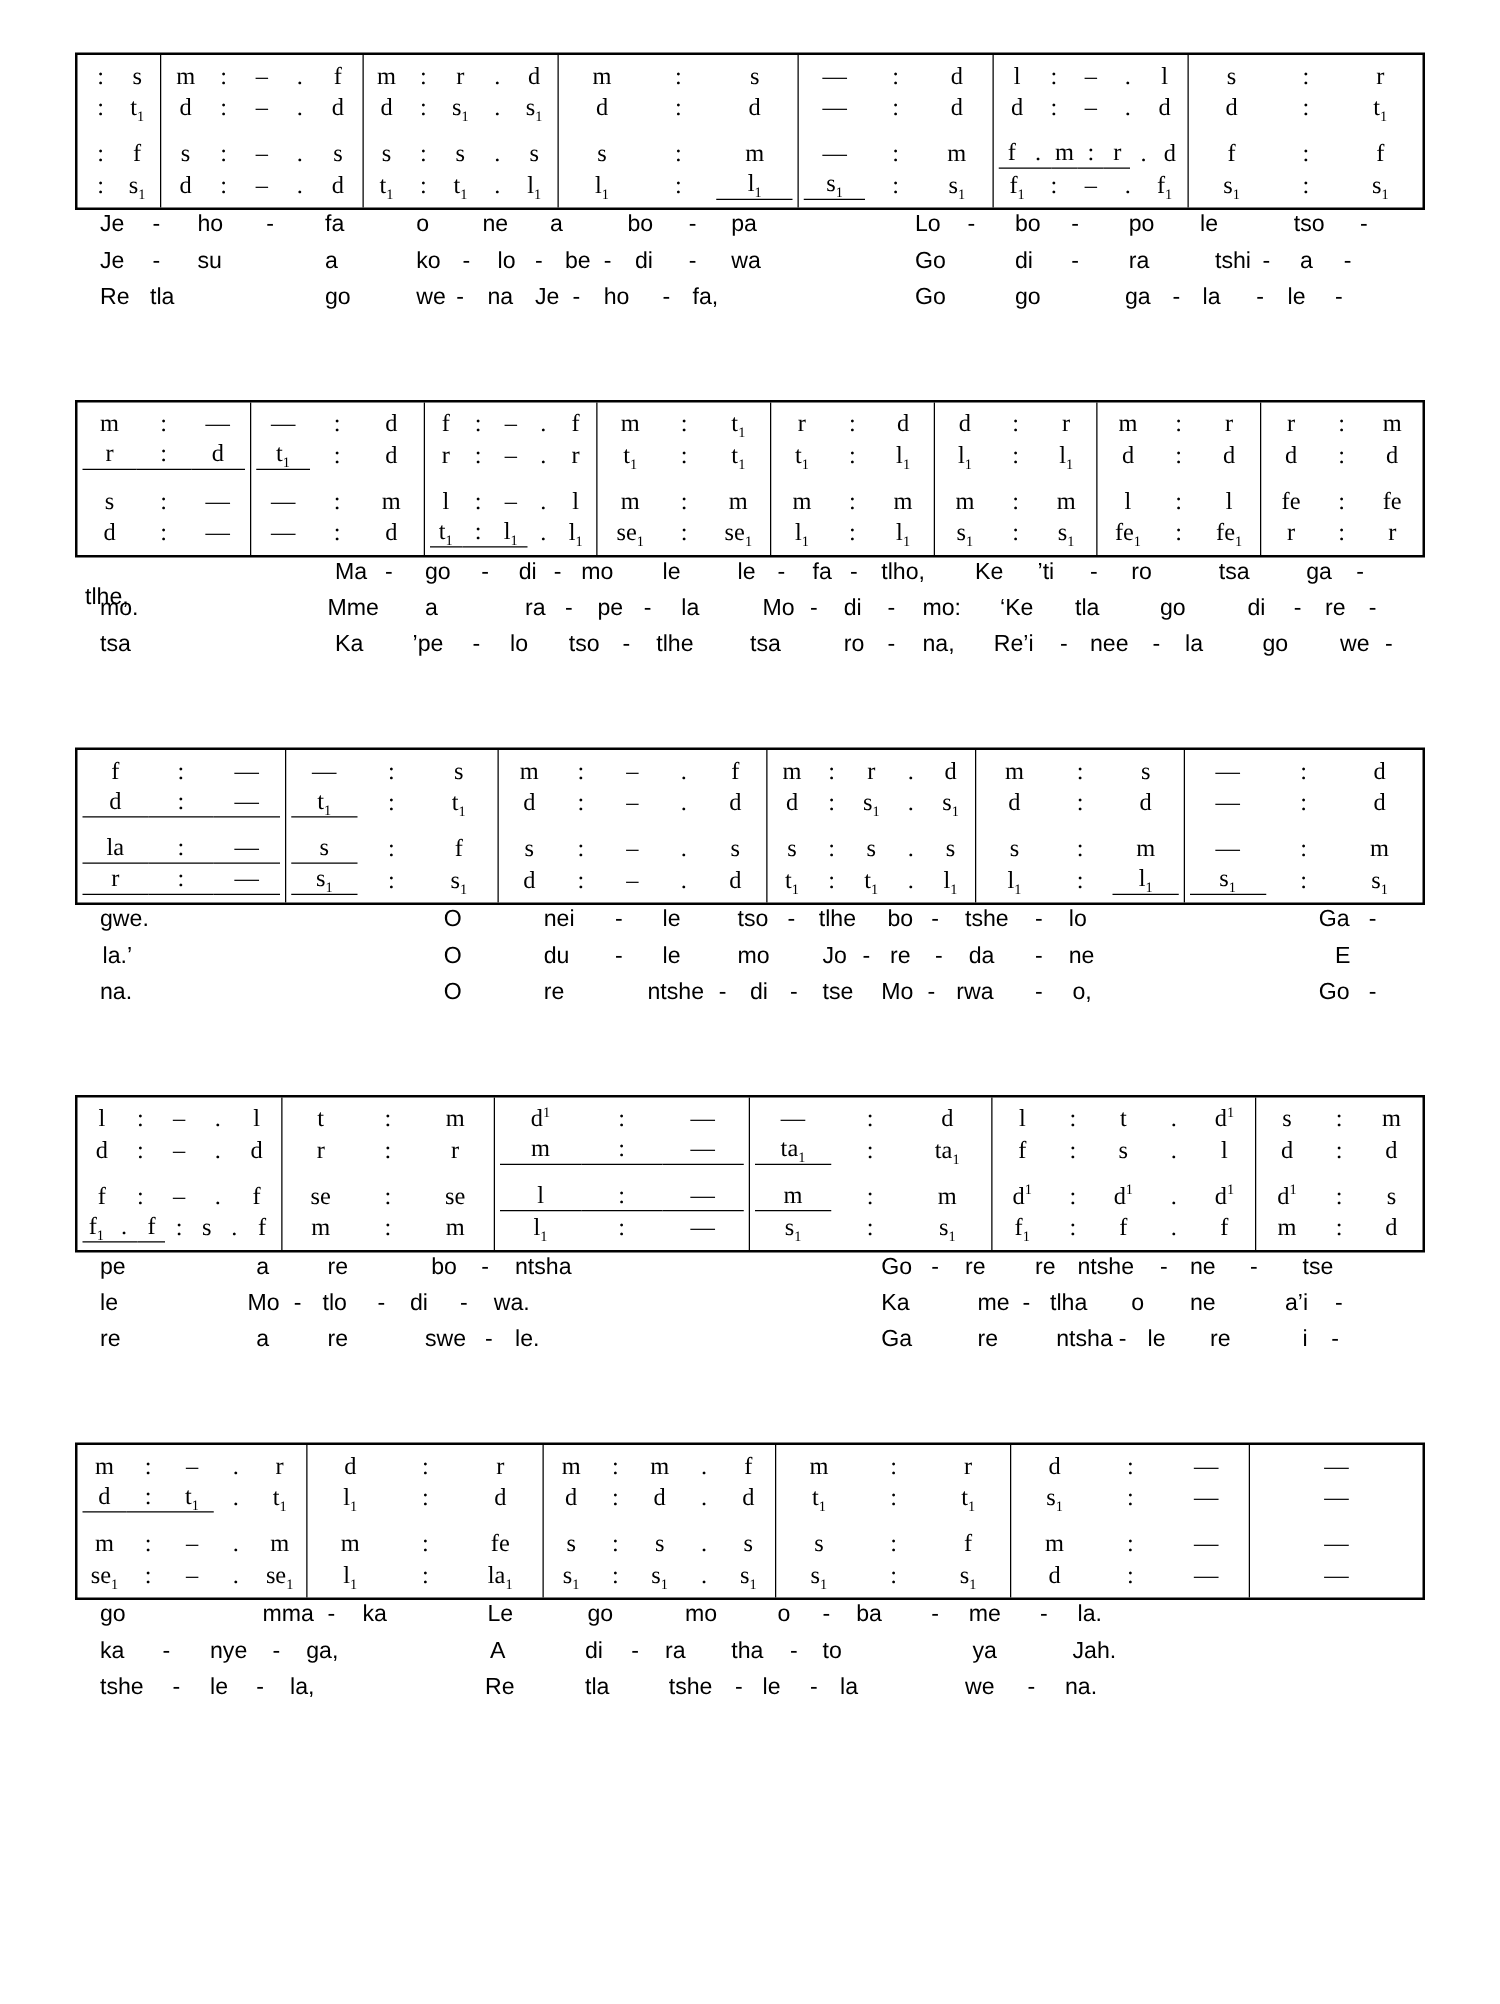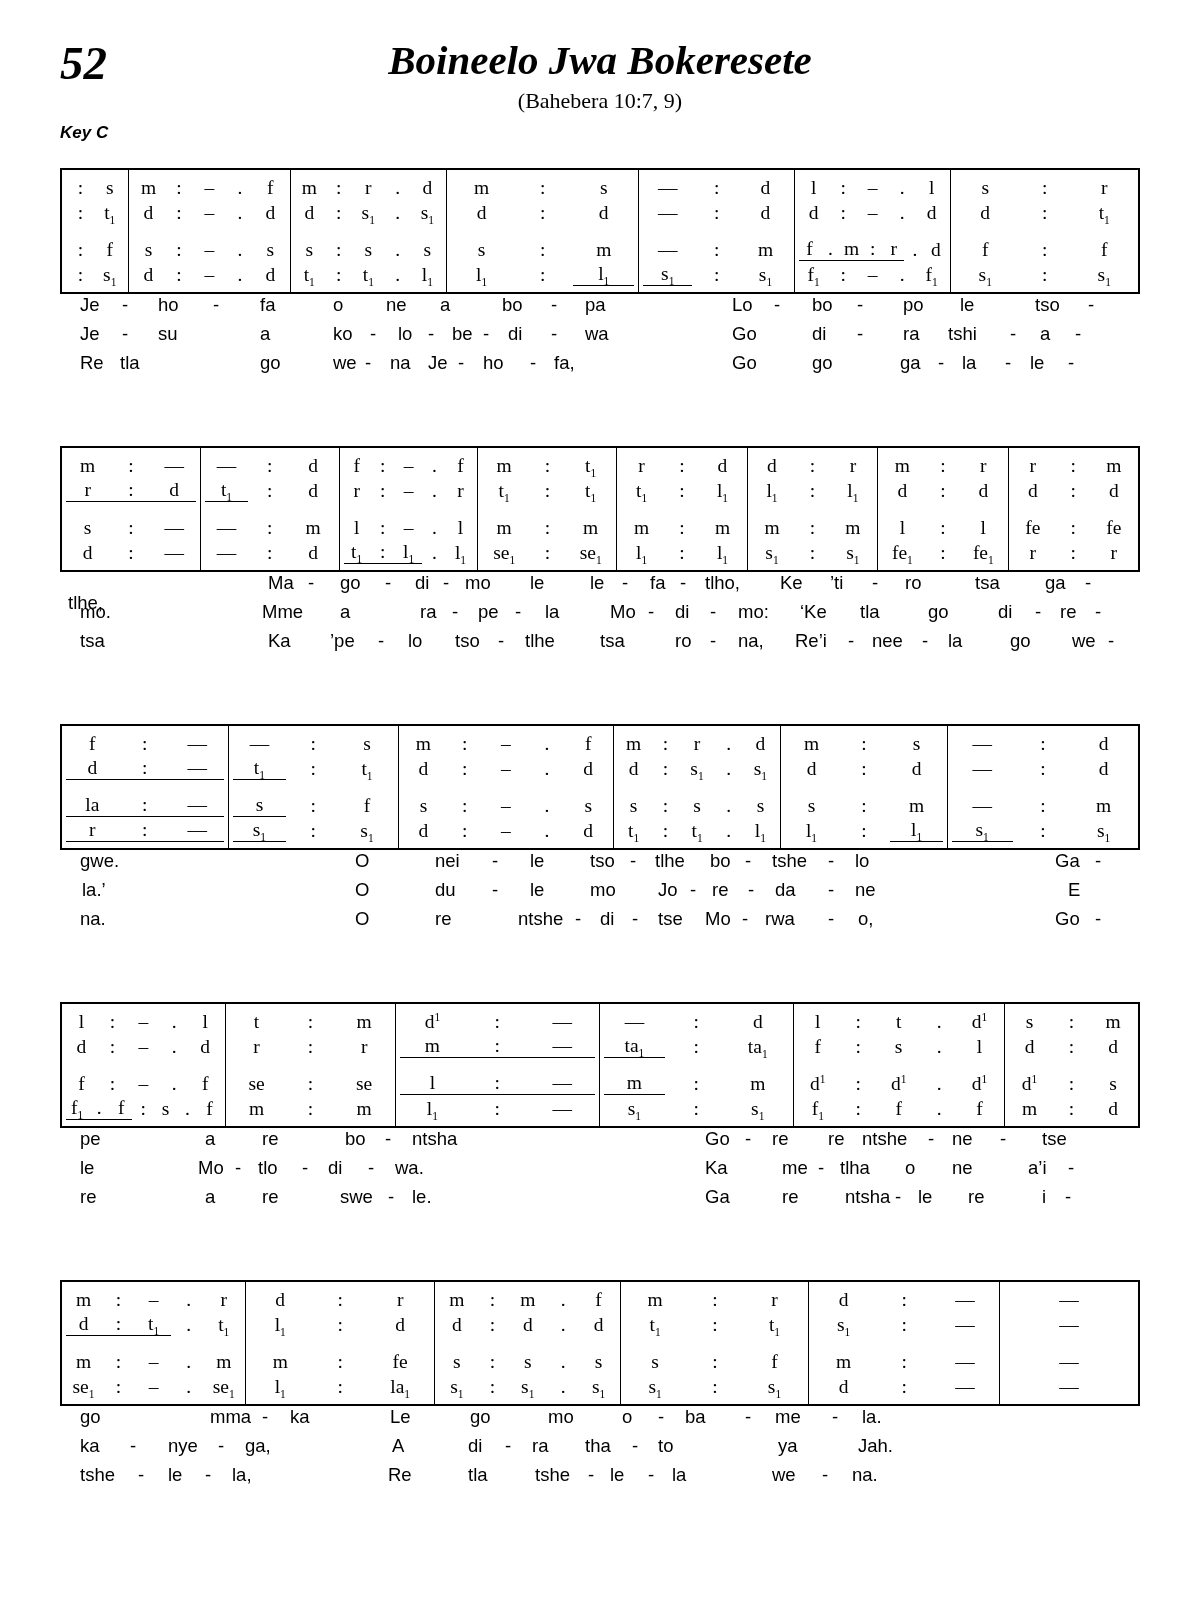--- a/index.html
+++ b/index.html
@@ -29,26 +29,20 @@
   .lyrics { position:relative; height:144px; box-sizing:border-box; }
   .lyric-row { position:relative; height:29px; font-family:"Liberation Sans","DejaVu Sans",sans-serif; font-size:18.5px; }
   .lyric-word { position:absolute; top:0; white-space:pre; }
   
   .footer { text-align:right; font-size:21px; padding-right:22px; margin-top:-6px; }
 </style>
 </head>
 <body>
 
 <div class="page">
-  <div class="hdr">
-    <div class="hymn-number">52</div>
-    <h1 class="title">Boineelo Jwa Bokeresete</h1>
-    <div class="subtitle">(Bahebera 10:7, 9)</div>
-    <div class="keysig">Key C</div>
-  </div>
 
   <div id="music-area">
       <div class="system">
         <div class="measure" style="flex-grow: 0.62; flex-basis: 0px;">
           <div class="vline">
             <span class="tok">:</span>
             <span class="tok">s</span>
           </div>
           <div class="vline">
             <span class="tok">:</span>
@@ -262,21 +256,21 @@
           <span class="lyric-word" style="left: 368px;">-</span>
           <span class="lyric-word" style="left: 392px;">be</span>
           <span class="lyric-word" style="left: 423px;">-</span>
           <span class="lyric-word" style="left: 448px;">di</span>
           <span class="lyric-word" style="left: 491px;">-</span>
           <span class="lyric-word" style="left: 525px;">wa</span>
           <span class="lyric-word" style="left: 672px;">Go</span>
           <span class="lyric-word" style="left: 752px;">di</span>
           <span class="lyric-word" style="left: 797px;">-</span>
           <span class="lyric-word" style="left: 843px;">ra</span>
-          <span class="lyric-word" style="left: 888px;">tshi</span>
+          <span class="lyric-word" style="left: 912px;">tshi</span>
           <span class="lyric-word" style="left: 950px;">-</span>
           <span class="lyric-word" style="left: 980px;">a</span>
           <span class="lyric-word" style="left: 1015px;">-</span>
         </div>
         <div class="lyric-row">
           <span class="lyric-word" style="left: 20px;">Re</span>
           <span class="lyric-word" style="left: 60px;">tla</span>
           <span class="lyric-word" style="left: 200px;">go</span>
           <span class="lyric-word" style="left: 273px;">we</span>
           <span class="lyric-word" style="left: 305px;">-</span>

